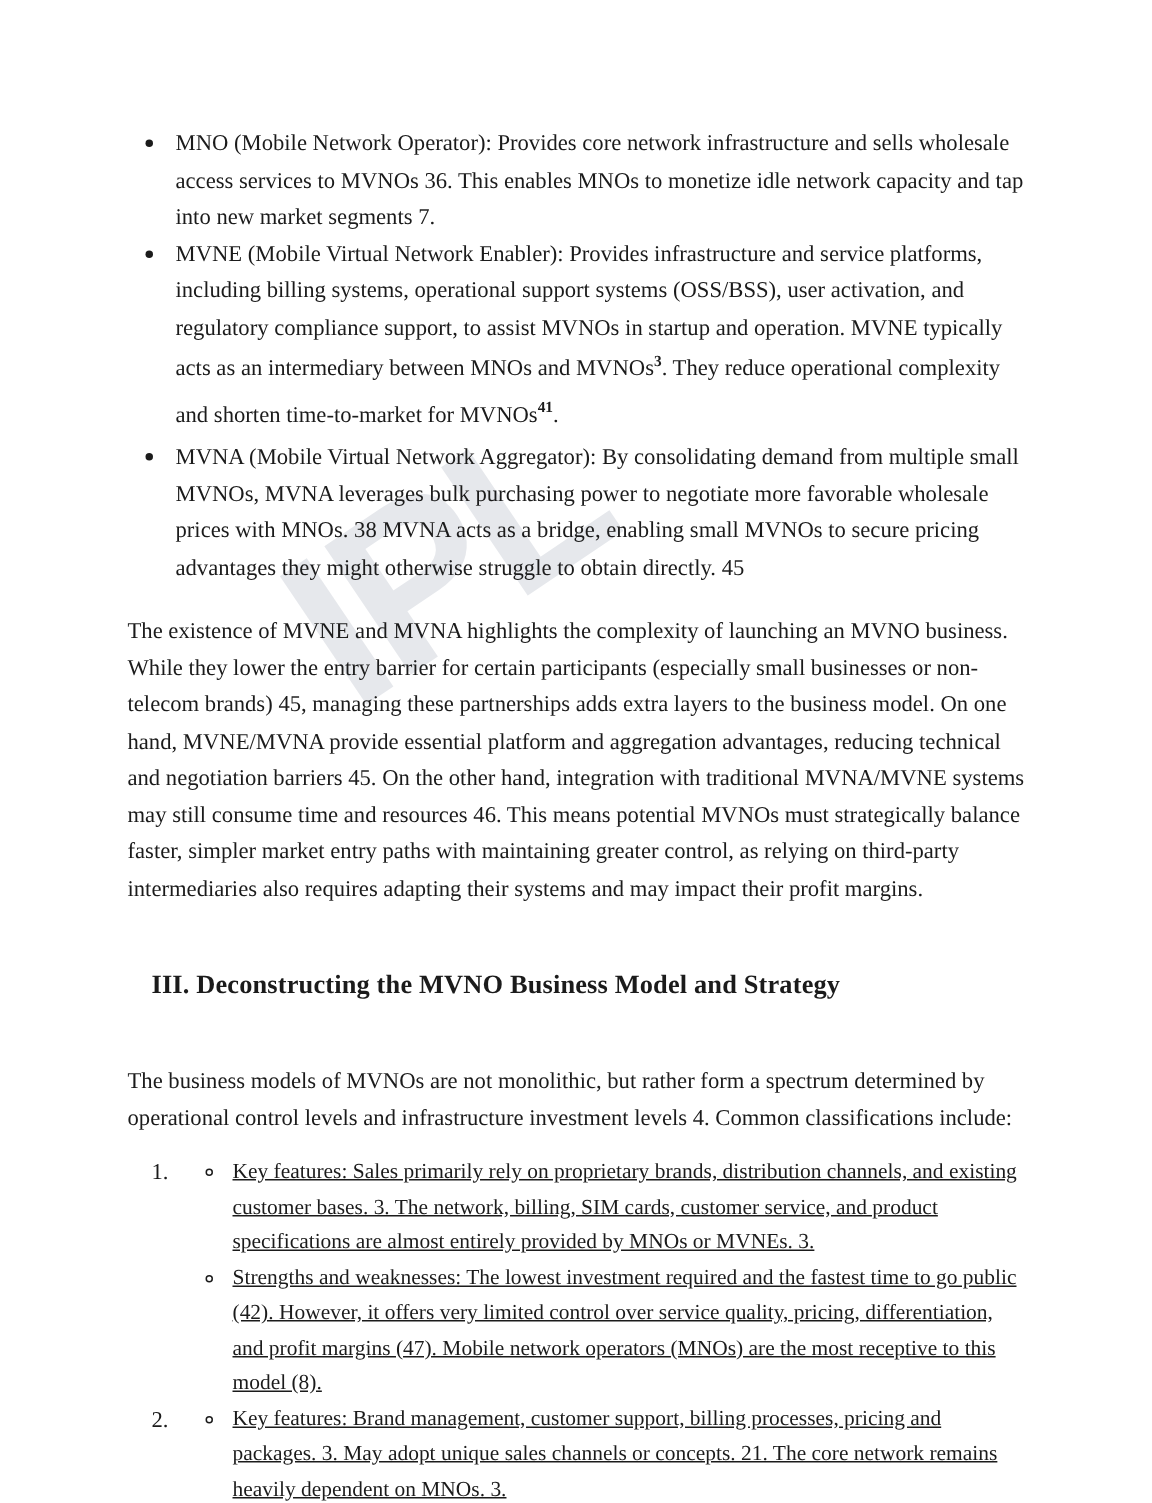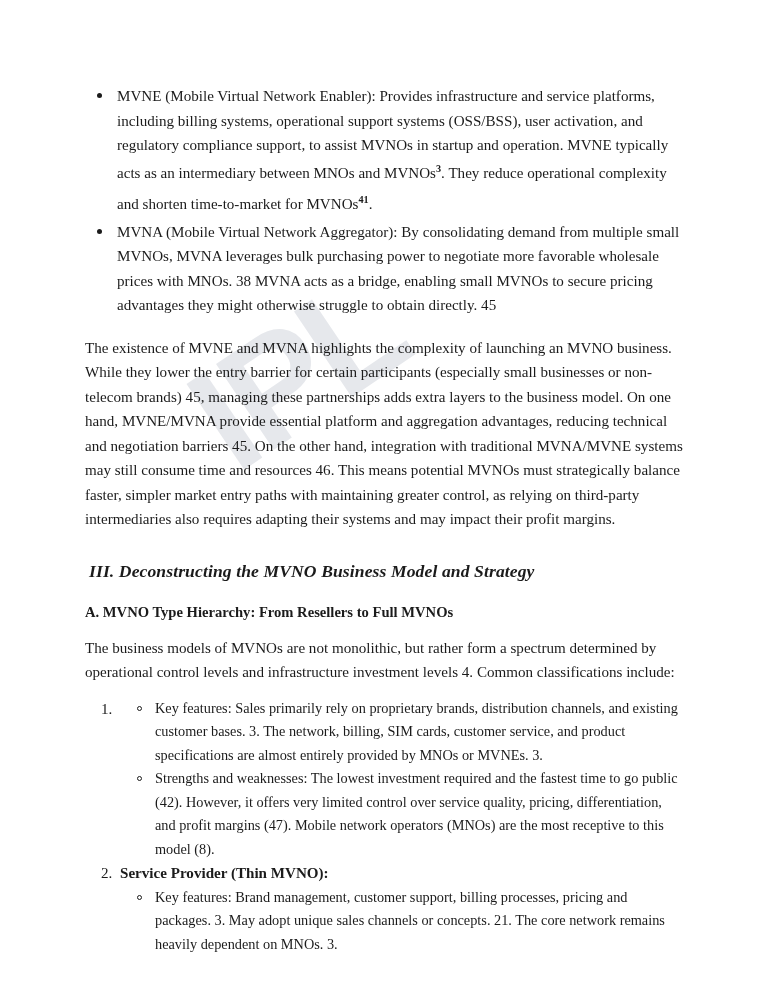--- a/index.html
+++ b/index.html
@@ -92,23 +92,22 @@
   }
   .gap-sm { height: 12px; }
   .gap-md { height: 18px; }
   .gap-lg { height: 22px; }
 
   
   h2.h-main {
     font-size: 17.6px;
     line-height: 26px;
     font-weight: bold;
-    margin: 4px;
+    margin: 16px;
     letter-spacing: 0.1px;
-    font-style: italic;
   }
   h3.h-sub {
     font-size: 14.6px;
     line-height: 24px;
     font-weight: bold;
     margin: 0;
   }
 
   
   ol.num-list {
@@ -135,20 +134,21 @@
 
   
   ul.circle-list {
     list-style: none;
     margin: 0;
     padding: 0;
   }
   ul.circle-list > li {
     position: relative;
     padding-left: 35px;
+    text-decoration: underline;
   }
   ul.circle-list > li .bullet-circle {
     position: absolute;
     left: 17px;
     top: 9px;
     width: 5px;
     height: 5px;
     border-radius: 50%;
     border: 1px solid #1b1b1b;
     box-sizing: border-box;
@@ -174,20 +174,24 @@
 <div id="page">
 
   <div id="watermark-layer">
     <div id="watermark-text">IPL</div>
   </div>
 
   <div id="content">
 
     <ul class="disc-list">
 
+      <li>
+        <span class="bullet-disc"></span>
+        <span class="body-text">MNO (Mobile Network Operator): Provides core network infrastructure and sells wholesale access services to MVNOs 36. This enables MNOs to monetize idle network capacity and tap into new market segments 7.</span>
+      </li>
 
       <li>
         <span class="bullet-disc"></span>
         <span class="body-text"><span>MVNE (Mobile Virtual Network Enabler): Provides infrastructure and service platforms, including billing systems, operational support systems (OSS/BSS), user activation, and regulatory compliance support, to assist MVNOs in startup and operation. MVNE typically acts as an intermediary between MNOs and MVNOs</span><sup>3</sup><span class="loose-line">. They reduce operational complexity and shorten time-to-market for MVNOs</span><sup>41</sup><span>.</span></span>
       </li>
 
       <li>
         <span class="bullet-disc"></span>
         <span class="body-text">MVNA (Mobile Virtual Network Aggregator): By consolidating demand from multiple small MVNOs, MVNA leverages bulk purchasing power to negotiate more favorable wholesale prices with MNOs. 38 MVNA acts as a bridge, enabling small MVNOs to secure pricing advantages they might otherwise struggle to obtain directly. 45</span>
       </li>
@@ -197,21 +201,20 @@
     <div class="gap-md"></div>
 
     <p class="para body-text">The existence of MVNE and MVNA highlights the complexity of launching an MVNO business. While they lower the entry barrier for certain participants (especially small businesses or non-telecom brands) 45, managing these partnerships adds extra layers to the business model. On one hand, MVNE/MVNA provide essential platform and aggregation advantages, reducing technical and negotiation barriers 45. On the other hand, integration with traditional MVNA/MVNE systems may still consume time and resources 46. This means potential MVNOs must strategically balance faster, simpler market entry paths with maintaining greater control, as relying on third-party intermediaries also requires adapting their systems and may impact their profit margins.</p>
 
     <div class="gap-lg"></div>
 
     <h2 class="h-main">III. Deconstructing the MVNO Business Model and Strategy</h2>
 
     <div class="gap-sm"></div>
 
-    <h3 class="h-sub">A. MVNO Type Hierarchy: From Resellers to Full MVNOs</h3>
 
     <div class="gap-sm"></div>
 
     <p class="para body-text">The business models of MVNOs are not monolithic, but rather form a spectrum determined by operational control levels and infrastructure investment levels 4. Common classifications include:</p>
 
     <div class="gap-sm"></div>
 
     <ol class="num-list">
 
       <li class="num-item">
@@ -223,21 +226,20 @@
           </li>
           <li>
             <span class="bullet-circle"></span>
             <span class="sub-text">Strengths and weaknesses: The lowest investment required and the fastest time to go public (42). However, it offers very limited control over service quality, pricing, differentiation, and profit margins (47). Mobile network operators (MNOs) are the most receptive to this model (8).</span>
           </li>
         </ul>
       </li>
 
       <li class="num-item">
         <span class="num-marker">2.</span>
-        <span class="num-title">Service Provider (Thin MVNO):</span>
         <ul class="circle-list">
           <li>
             <span class="bullet-circle"></span>
             <span class="sub-text">Key features: Brand management, customer support, billing processes, pricing and packages. 3. May adopt unique sales channels or concepts. 21. The core network remains heavily dependent on MNOs. 3.</span>
           </li>
         </ul>
       </li>
 
     </ol>
 

